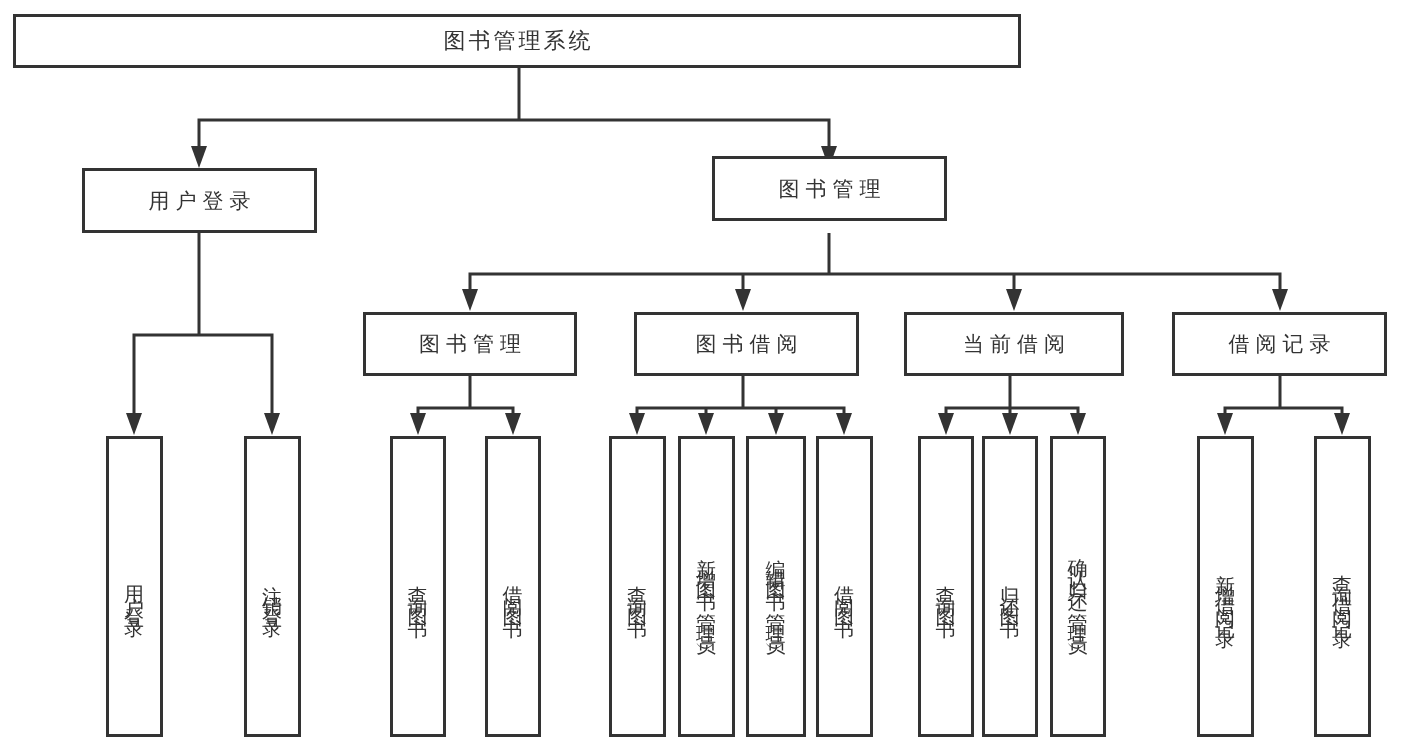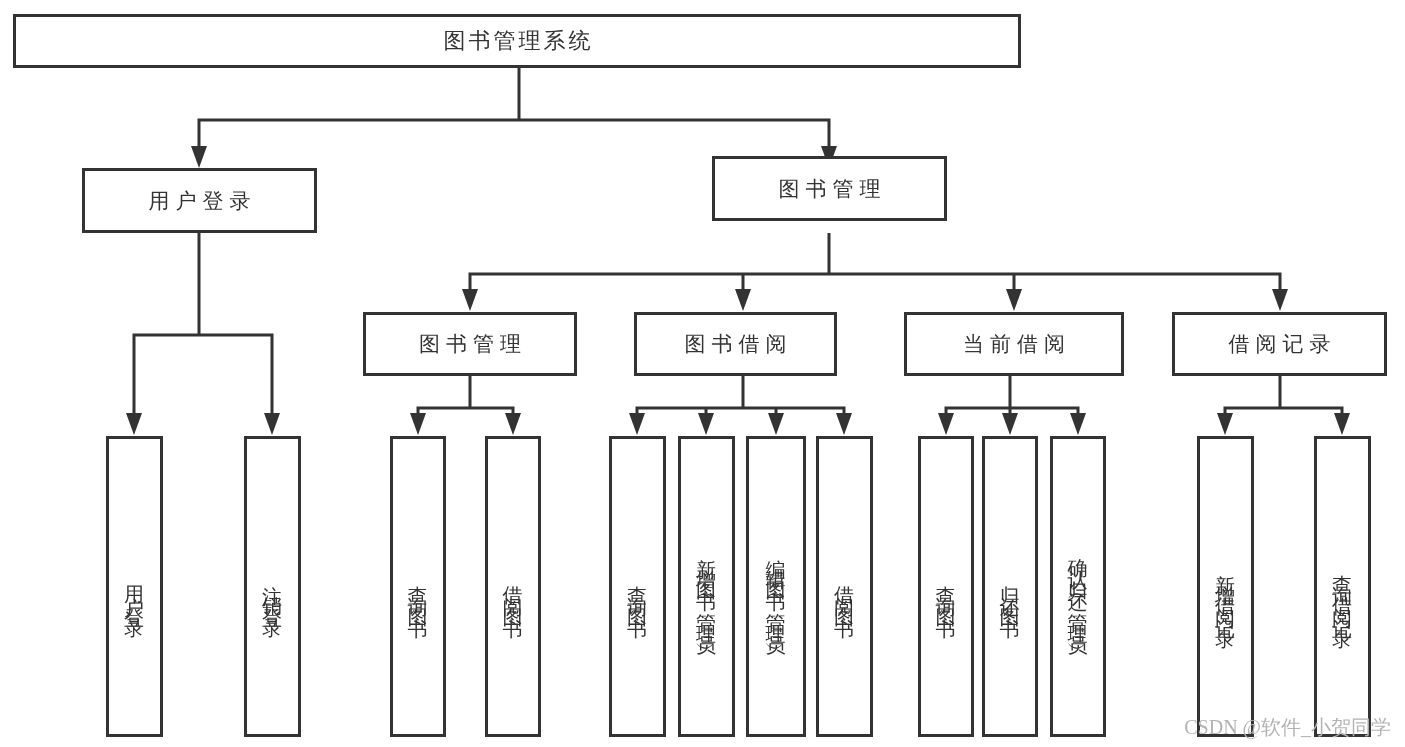--- a/index.html
+++ b/index.html
@@ -87,21 +87,21 @@
   <div class="node h" style="left:82px;top:168px;width:235px;height:65px">
     <span class="label">用户登录</span>
   </div>
   <div class="node h" style="left:712px;top:156px;width:235px;height:65px">
     <span class="label">图书管理</span>
   </div>
 
   <div class="node h" style="left:363px;top:312px;width:214px;height:64px">
     <span class="label">图书管理</span>
   </div>
-  <div class="node h" style="left:634px;top:312px;width:203px;height:64px">
+  <div class="node h" style="left:634px;top:312px;width:225px;height:64px">
     <span class="label">图书借阅</span>
   </div>
   <div class="node h" style="left:904px;top:312px;width:220px;height:64px">
     <span class="label">当前借阅</span>
   </div>
   <div class="node h" style="left:1172px;top:312px;width:215px;height:64px">
     <span class="label">借阅记录</span>
   </div>
 
   <div class="node v" style="left:106px;top:436px;width:57px;height:301px">
@@ -141,15 +141,14 @@
     <span class="label">确认归还（管理员）</span>
   </div>
 
   <div class="node v" style="left:1197px;top:436px;width:57px;height:301px">
     <span class="label">新增借阅记录</span>
   </div>
   <div class="node v" style="left:1314px;top:436px;width:57px;height:301px">
     <span class="label">查询借阅记录</span>
   </div>
 
-  <div class="watermark">CSDN @软件_小贺同学</div>
 
 </div>
 
 </body></html>

